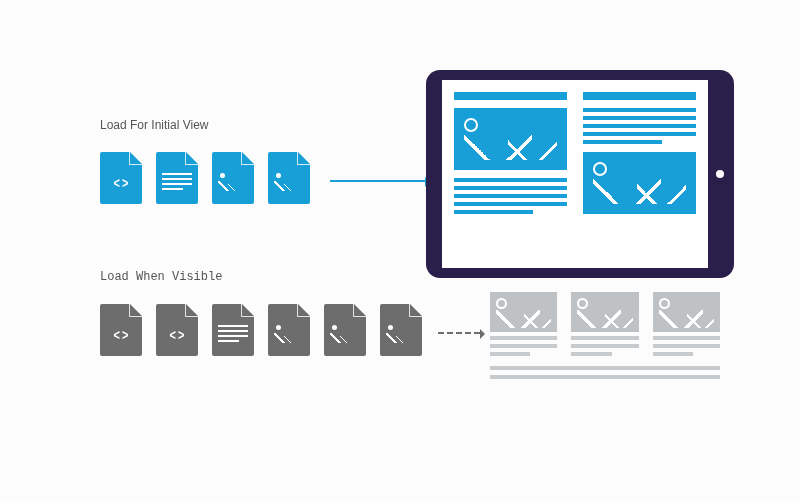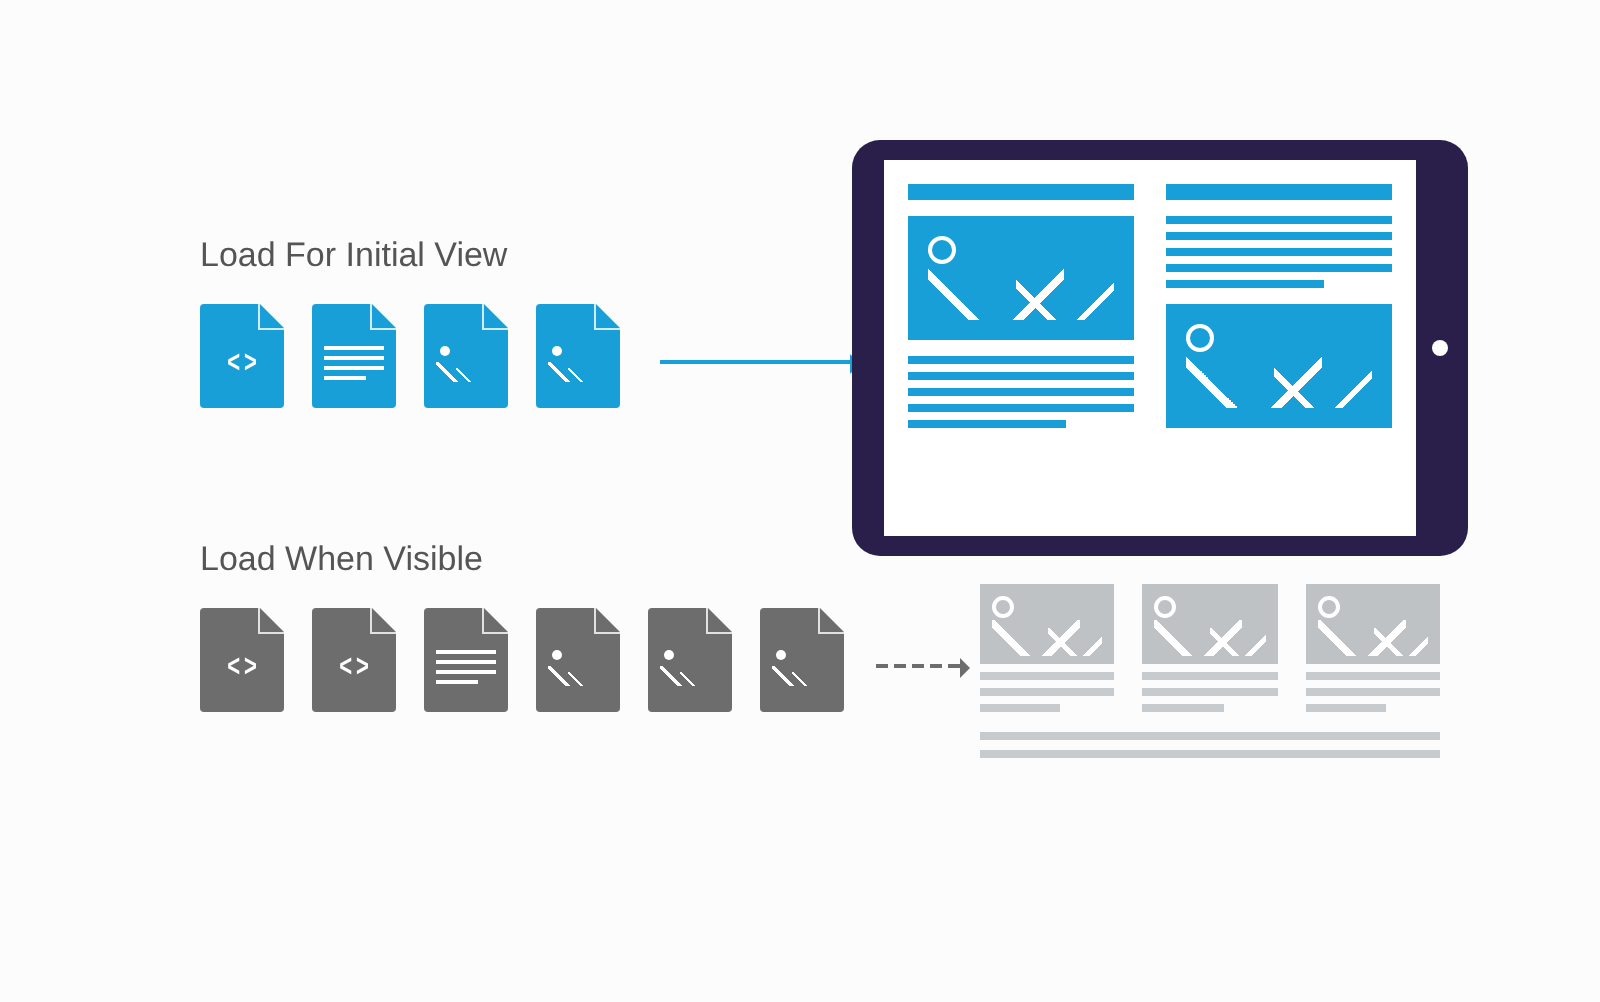--- a/index.html
+++ b/index.html
@@ -6,26 +6,26 @@
   body {
     width: 800px;
     height: 501px;
     background: #fcfcfc;
     font-family: -apple-system, Helvetica, Arial, sans-serif;
     position: relative;
     overflow: hidden;
   }
   .label {
     position: absolute;
-    font-size: 17px;
+    font-size: 12px;
     color: #555;
     font-weight: 400;
   }
   #label-initial { left: 100px; top: 118px; }
-  #label-visible { left: 100px; top: 270px; }
+  #label-visible { left: 100px; top: 270px; font-family: Liberation Mono, monospace; }
 
   .file-row { position: absolute; display: flex; gap: 14px; }
   #row-initial { left: 100px; top: 152px; }
   #row-visible { left: 100px; top: 304px; }
 
   .file {
     width: 42px;
     height: 52px;
     position: relative;
     border-radius: 2px;

